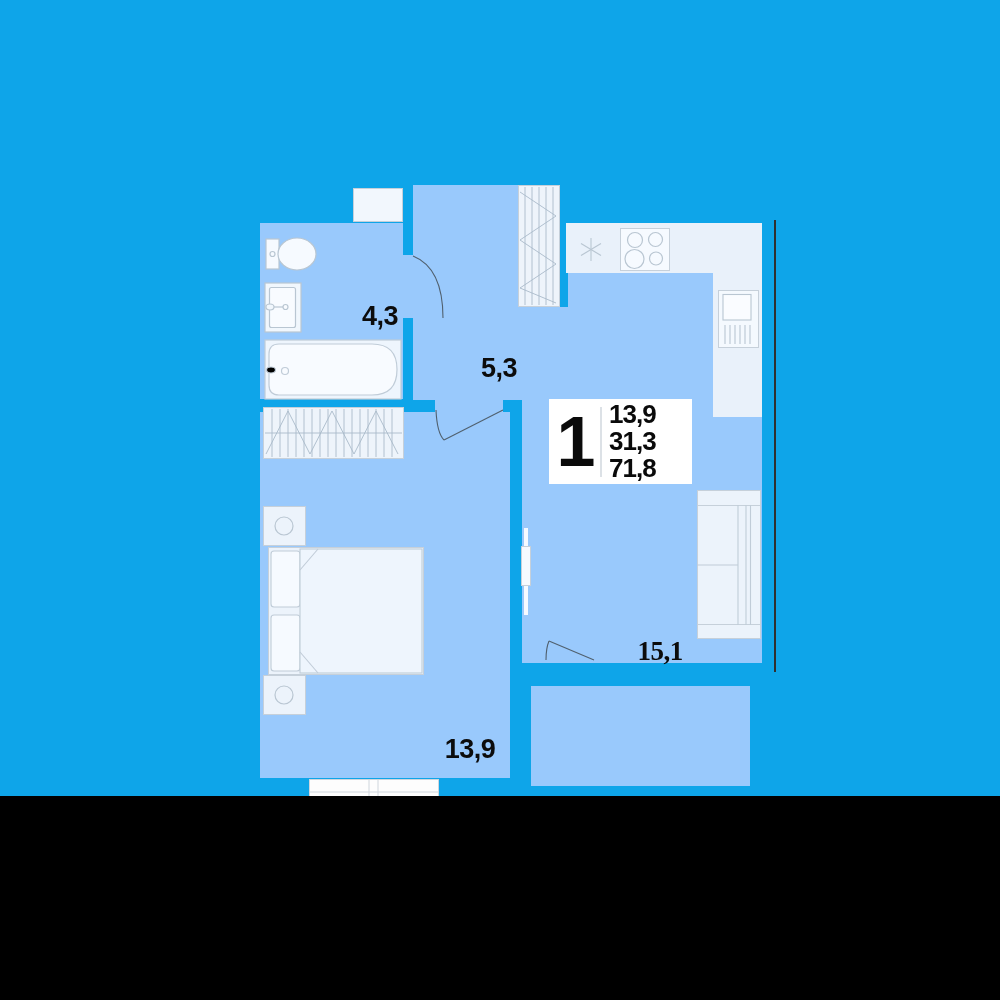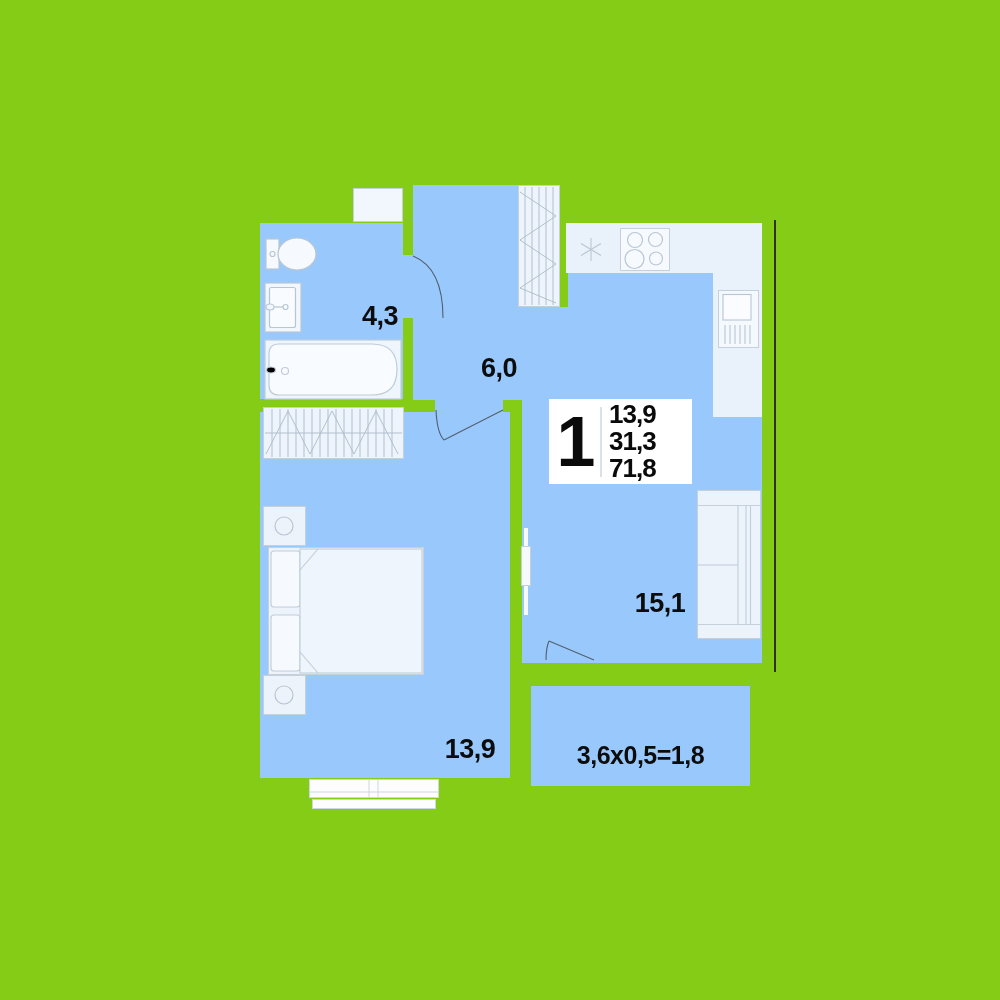--- a/index.html
+++ b/index.html
@@ -1,16 +1,16 @@
 <!DOCTYPE html>
 <html><head>
 <meta charset="utf-8">
 <style>
   html,body{margin:0;padding:0;background:#000;}
-  .stage{position:relative;width:1000px;height:1000px;background:#84cc16;overflow:hidden;
+  .stage{position:relative;width:1000px;height:796px;background:#0ea5e9;overflow:hidden;
          font-family:"Liberation Sans",sans-serif;}
   .room{position:absolute;background:#99c9fc;}
   .furn{position:absolute;background:#ecf3fb;border:1px solid #c6d0da;box-sizing:border-box;}
   .furn.plain{border:none;}
   .white{background:#f6faff;}
   .lbl{position:absolute;color:#0c0c0c;font-weight:800;font-size:27px;
        letter-spacing:-0.5px;text-align:center;white-space:nowrap;}
   .overlay{position:absolute;left:0;top:0;pointer-events:none;}
   .infoblock{position:absolute;left:549px;top:399px;width:143px;height:85px;background:#fff;}
   .info-one{position:absolute;left:551px;top:403px;width:48px;height:78px;
@@ -167,24 +167,23 @@
         <path d="M436 410 Q 437 433 444 440"></path>
       </g>
       <g>
         <line x1="594" y1="660" x2="549" y2="641"></line>
         <path d="M546 660 Q 546 648 549 641"></path>
       </g>
     </g>
   </svg>
 
   <div class="lbl" style="left:350px;top:301px;width:60px;">4,3</div>
-  <div class="lbl" style="left:469px;top:353px;width:60px;">6,0</div>
+  <div class="lbl" style="left:469px;top:353px;width:60px;">5,3</div>
   <div class="lbl" style="left:435px;top:734px;width:70px;">13,9</div>
-  <div class="lbl" style="left:625px;top:588px;width:70px;">15,1</div>
-  <div class="lbl" style="left:531px;top:741px;width:219px;font-size:25px;">3,6x0,5=1,8</div>
+  <div class="lbl" style="left:625px;top:636px;width:70px;font-family:Liberation Serif, serif;">15,1</div>
 
   <div class="infoblock"></div>
   <div class="info-one">1</div>
   <div class="info-div"></div>
   <div class="info-nums">
     <div>13,9</div>
     <div>31,3</div>
     <div>71,8</div>
   </div>
 

